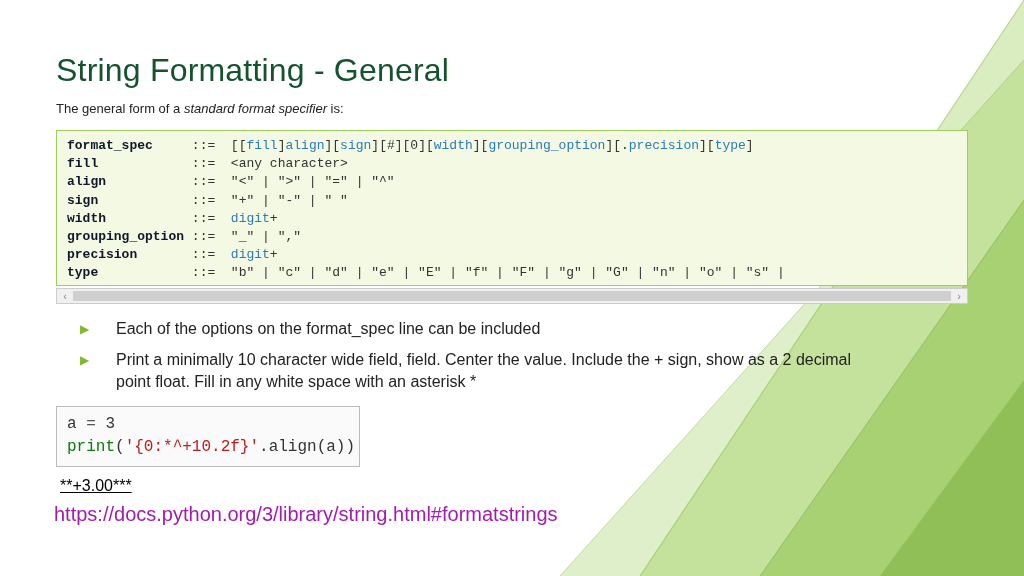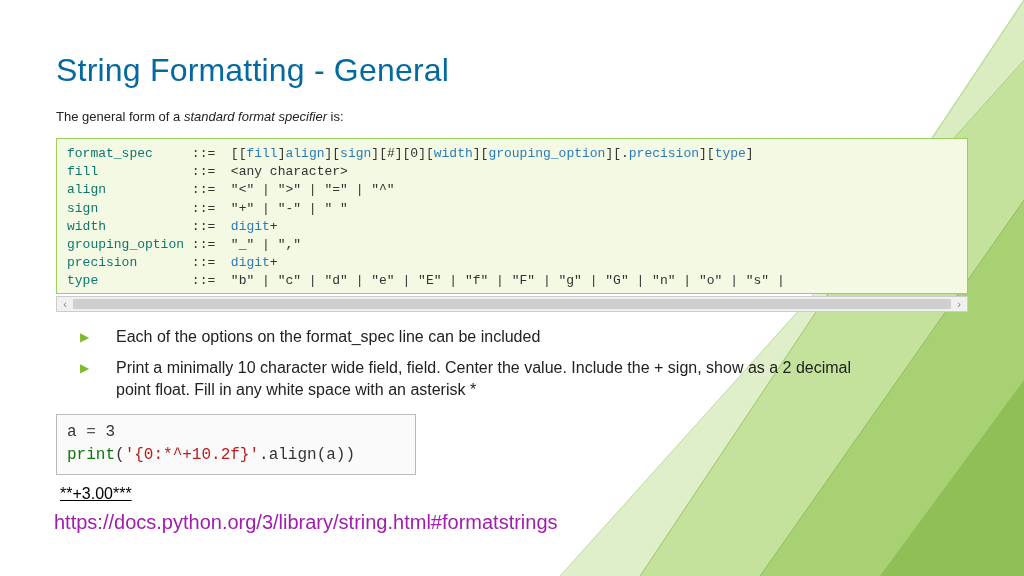--- a/index.html
+++ b/index.html
@@ -16,24 +16,24 @@
     inset: 0;
     z-index: 0;
     pointer-events: none;
   }
   .content {
     position: relative;
     z-index: 1;
     padding: 52px 56px 0 56px;
   }
   h1.title {
-    color: #0369a1;
+    color: #14532d;
     font-weight: 400;
     font-size: 32px;
-    margin-bottom: 20px;
+    margin-bottom: 12px;
     letter-spacing: 0.2px;
   }
   .subtitle {
     font-size: 13px;
     color: #222;
     margin-bottom: 14px;
   }
   .subtitle em { font-style: italic; }
   .grammar-box {
     background: #f3f9e3;
@@ -41,21 +41,21 @@
     padding: 6px 10px 2px 10px;
     font-family: Consolas, "Courier New", monospace;
     font-size: 13px;
     line-height: 1.4;
     color: #333;
     overflow-x: auto;
     white-space: nowrap;
     margin-bottom: 2px;
   }
   .grammar-line { white-space: pre; }
-  .g-name { font-weight: normal; color: #0f766e; }
+  .g-name { font-weight: bold; color: #0f172a; }
   .g-link { color: #2b7bb9; }
   .g-lit  { color: #333; }
   .scrollbar {
     height: 16px;
     background: #f0f0f0;
     border: 1px solid #ccc;
     position: relative;
     margin-bottom: 14px;
   }
   .scrollbar .arrow {
@@ -90,21 +90,21 @@
     color: #7fba2b;
     font-size: 12px;
   }
   .code-box {
     border: 1px solid #bbb;
     background: #fafafa;
     padding: 6px 10px;
     font-family: Consolas, "Courier New", monospace;
     font-size: 16px;
     line-height: 1.45;
-    width: 360px;
+    width: 304px;
     margin-bottom: 10px;
     color: #333;
   }
   .c-op  { color: #555; }
   .c-str { color: #b91d1d; text-align: center; }
   .c-kw  { color: #0b7a0b; font-weight: normal; }
   .output {
     font-family: "Segoe UI", sans-serif;
     font-size: 16px;
     margin-left: 4px;

